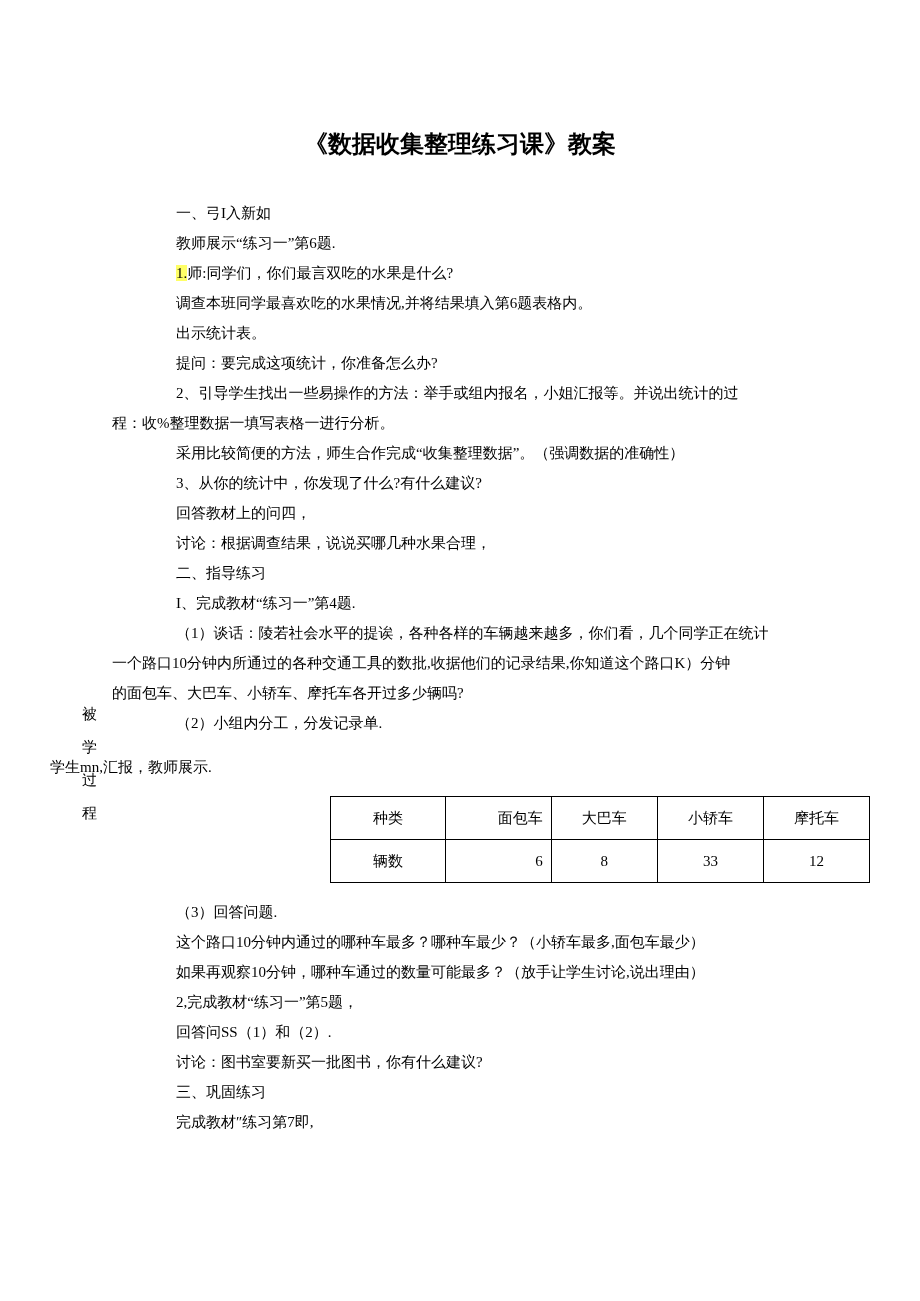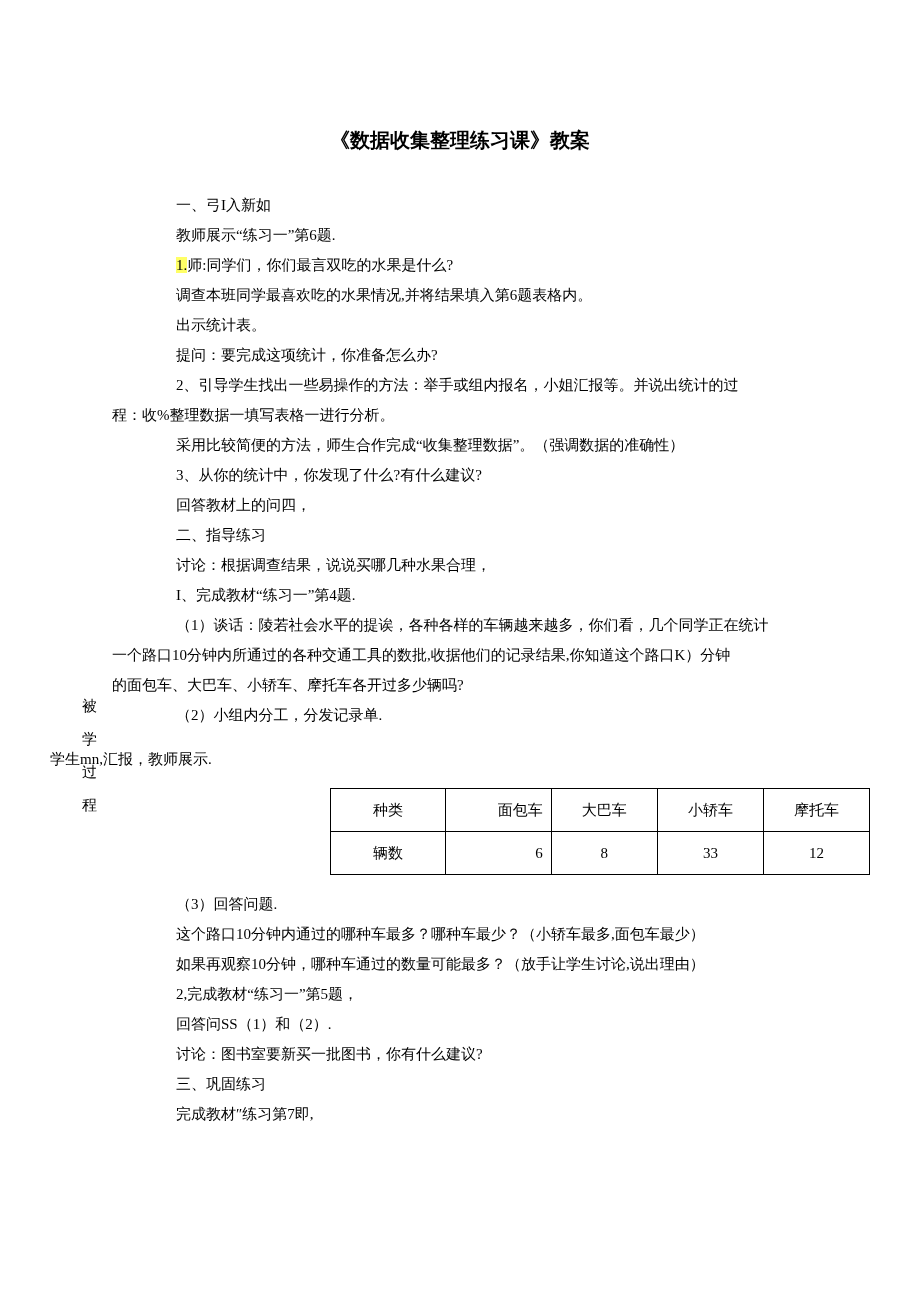--- a/index.html
+++ b/index.html
@@ -11,21 +11,21 @@
     width: 920px;
   }
   .page {
     padding: 120px 50px 60px 50px;
     font-size: 15px;
     line-height: 2.0;
   }
   .title {
     text-align: center;
     font-family: "SimHei", "黑体", sans-serif;
-    font-size: 20px;
+    font-size: 24px;
     font-weight: bold;
     margin-bottom: 30px;
   }
   .body-lines {
     position: relative;
   }
   .line {
     text-indent: 2em;
     margin-left: 96px;
     white-space: normal;
@@ -87,22 +87,22 @@
       <span class="hl">1.</span><span>师:同学们，你们最言双吃的水果是什么?</span>
     </div>
     <div class="line">调查本班同学最喜欢吃的水果情况,并将结果填入第6题表格内。</div>
     <div class="line">出示统计表。</div>
     <div class="line">提问：要完成这项统计，你准备怎么办?</div>
     <div class="line">2、引导学生找出一些易操作的方法：举手或组内报名，小姐汇报等。并说出统计的过</div>
     <div class="line wrap">程：收%整理数据一填写表格一进行分析。</div>
     <div class="line">采用比较简便的方法，师生合作完成“收集整理数据”。（强调数据的准确性）</div>
     <div class="line">3、从你的统计中，你发现了什么?有什么建议?</div>
     <div class="line">回答教材上的问四，</div>
+    <div class="line">讨论：根据调查结果，说说买哪几种水果合理，</div>
     <div class="line">二、指导练习</div>
-    <div class="line">讨论：根据调查结果，说说买哪几种水果合理，</div>
     <div class="line">I、完成教材“练习一”第4题.</div>
     <div class="line">（1）谈话：陵若社会水平的提诶，各种各样的车辆越来越多，你们看，几个同学正在统计</div>
     <div class="line wrap">一个路口10分钟内所通过的各种交通工具的数批,收据他们的记录结果,你知道这个路口K）分钟</div>
     <div class="line wrap">的面包车、大巴车、小轿车、摩托车各开过多少辆吗?</div>
     <div class="line">（2）小组内分工，分发记录单.</div>
 
     <div class="extra-line">学生mn,汇报，教师展示.</div>
 
     <table class="data">
       <tbody>

